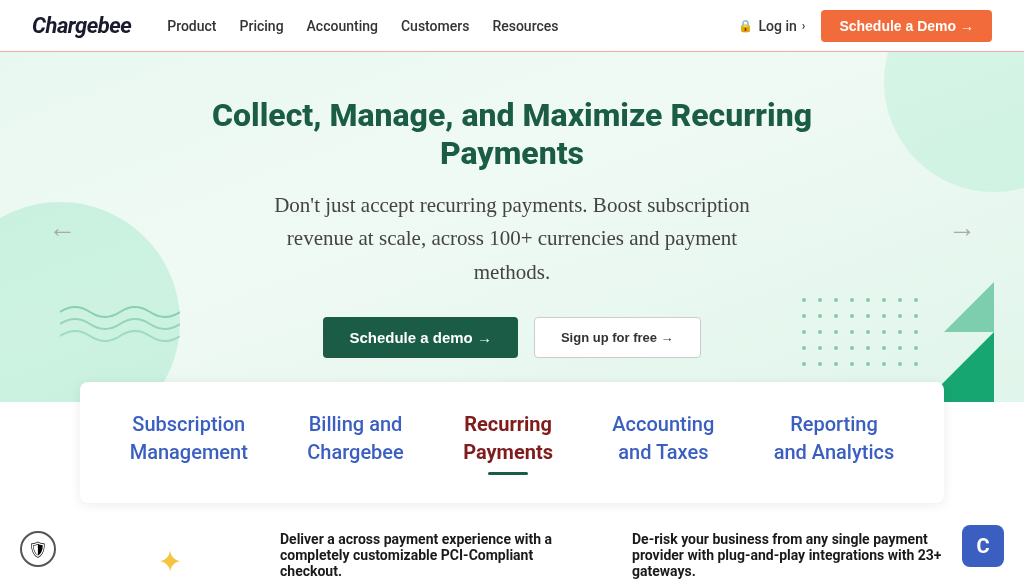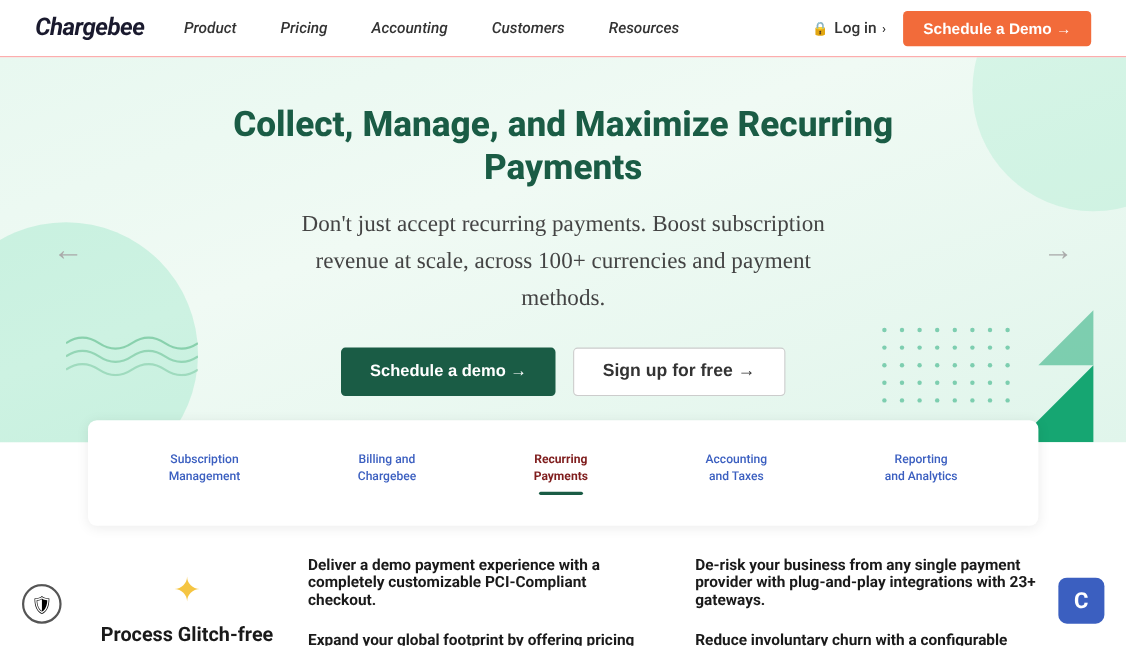--- a/index.html
+++ b/index.html
@@ -25,23 +25,22 @@
     .navbar-logo {
       font-size: 22px;
       font-weight: 700;
       color: #1a1a2e;
       font-style: italic;
       margin-right: 36px;
       letter-spacing: -0.5px;
     }
     .navbar-nav {
       display: flex;
-      gap: 40px;
+      gap: 23px;
       flex: 1;
-      font-style: italic;
     }
     .nav-item {
       font-size: 14px;
       color: #333;
       cursor: pointer;
       font-weight: 500;
     }
     .navbar-actions {
       display: flex;
       align-items: center;
@@ -203,21 +202,21 @@
       display: flex;
       align-items: center;
       gap: 8px;
     }
     .btn-signup {
       background: #fff;
       color: #333;
       border: 1.5px solid #ccc;
       border-radius: 4px;
       padding: 12px 26px;
-      font-size: 16px;
+      font-size: 13px;
       font-weight: 600;
       cursor: pointer;
       display: flex;
       align-items: center;
       gap: 8px;
     }
 
     
     .tabs-section {
       background: #fff;
@@ -228,21 +227,21 @@
       z-index: 5;
       margin-top: -20px;
       display: flex;
       justify-content: space-around;
       padding: 24px 20px;
     }
     .tab-item {
       text-align: center;
       cursor: pointer;
       padding: 4px 16px;
-      font-size: 11px;
+      font-size: 20px;
       color: #3b5fc0;
       font-weight: 500;
       line-height: 1.4;
     }
     .tab-item.active {
       color: #1a5c45;
       font-weight: 700;
       position: relative;
     }
     .tab-item.active::after {
@@ -433,21 +432,21 @@
 </div>
 
 <div class="features-section">
   <div class="feature-left">
     <div class="star-icon">✦</div>
     <div class="feature-left-title">Process Glitch-free Recurring Payments</div>
   </div>
   <div class="features-right">
     <div class="feature-item">
       <div class="feature-item-title">
-        <span>Deliver a demo payment experience</span><span> with a completely customizable PCI-Compliant checkout.</span>
+        <span>Deliver a across payment experience</span><span> with a completely customizable PCI-Compliant checkout.</span>
       </div>
     </div>
     <div class="feature-item">
       <div class="feature-item-title">
         <span>De-risk your business</span><span> from any single payment provider with plug-and-play integrations with 23+ gateways.</span>
       </div>
     </div>
     <div class="feature-item">
       <div class="feature-item-title">
         <span>Expand your global footprint</span><span> by offering pricing options in 100+ local currencies and payment methods.</span>

